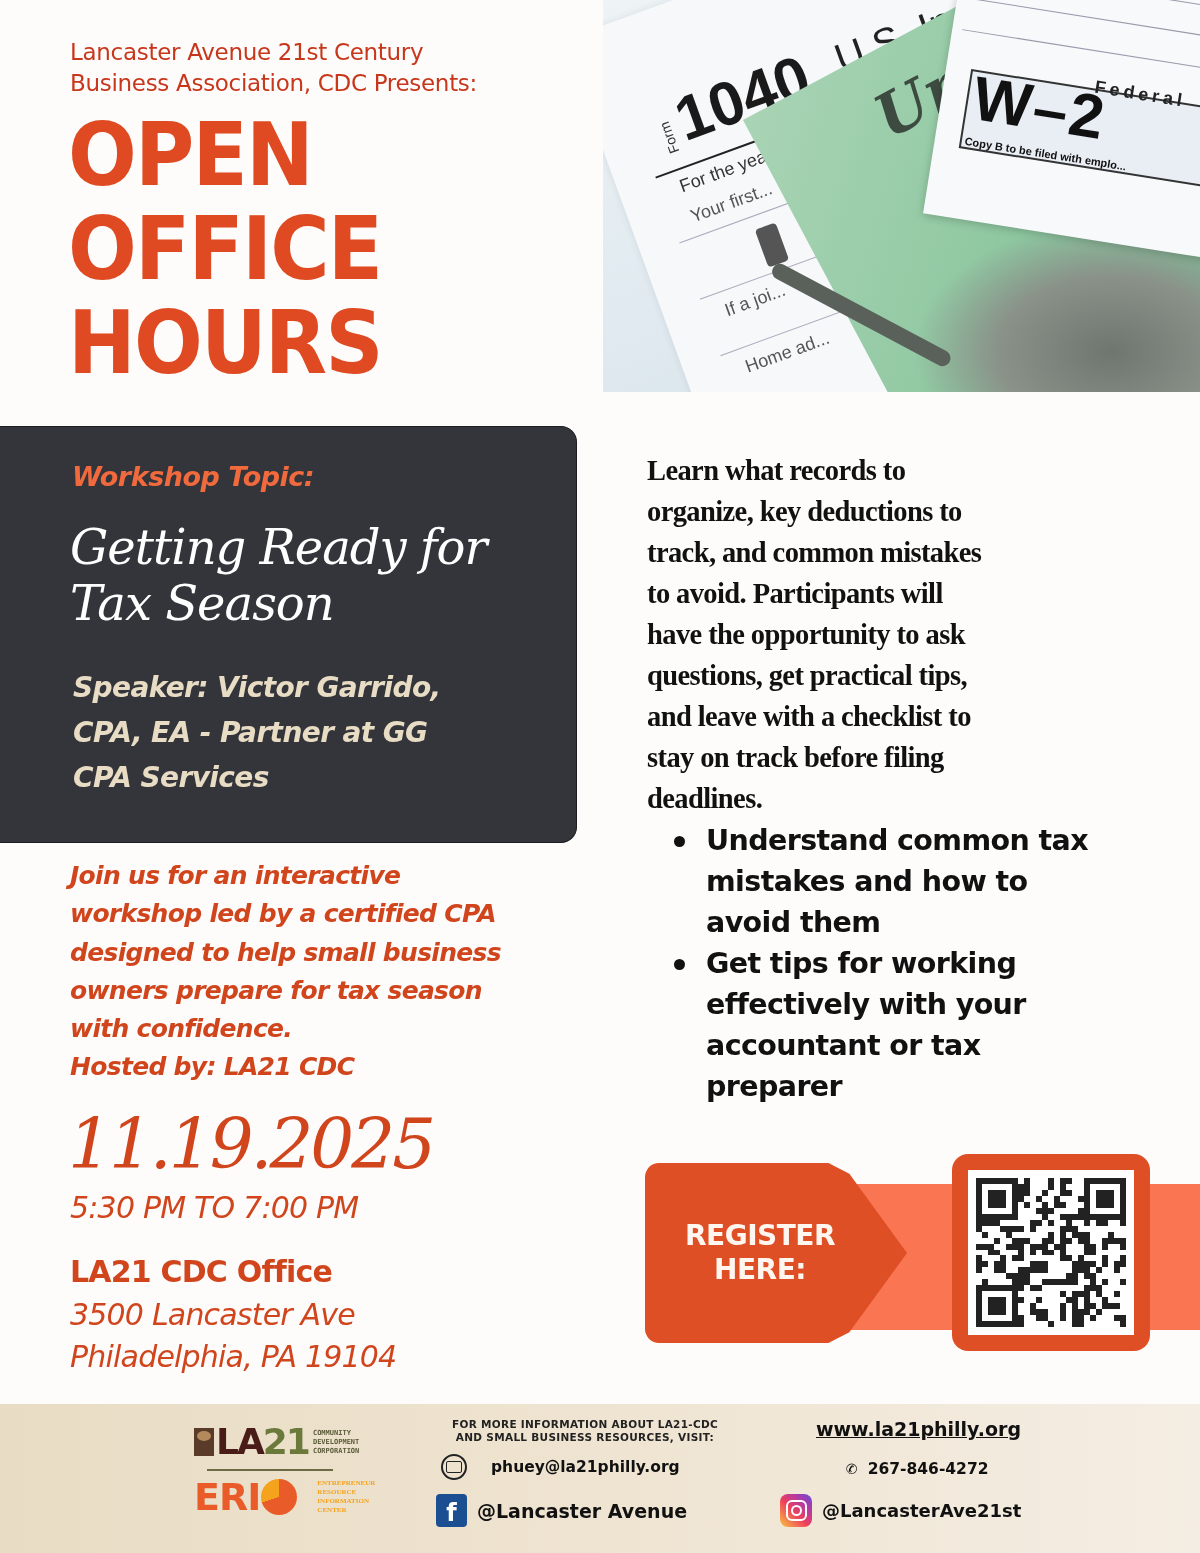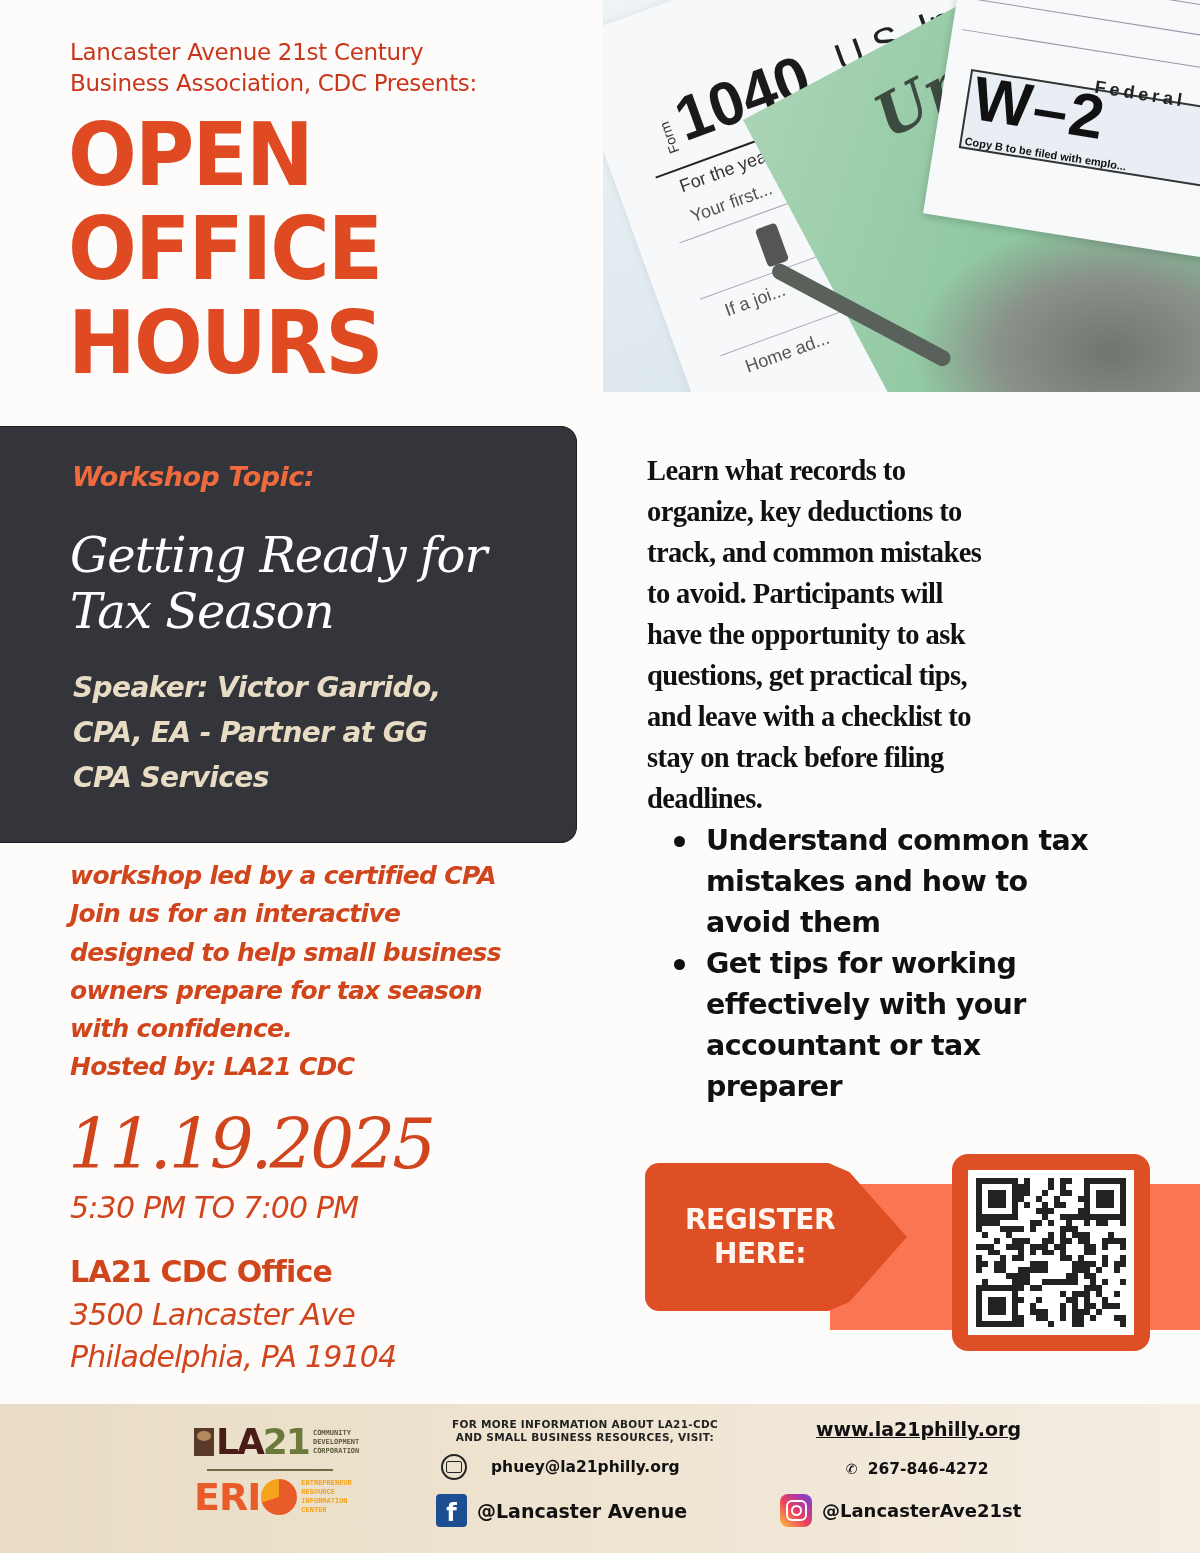--- a/index.html
+++ b/index.html
@@ -65,21 +65,21 @@
     border-radius: 0 16px 16px 0;
   }
   .topic-label {
     position: absolute; left: 72px; top: 34px;
     font-family: "DejaVu Sans", sans-serif; font-weight: bold; font-style: italic;
     font-size: 27px; color: #f06a3e; letter-spacing: -0.5px;
   }
   .topic-title {
     position: absolute; left: 70px; top: 92px; width: 480px;
     font-family: "DejaVu Serif", "Liberation Serif", serif; font-style: italic;
-    font-size: 48px; line-height: 56px; color: #ffffff; letter-spacing: -1px; margin-top: 8px;
+    font-size: 48px; line-height: 56px; color: #ffffff; letter-spacing: -1px;
   }
   .speaker {
     position: absolute; left: 73px; top: 238px; width: 460px;
     font-family: "DejaVu Sans", sans-serif; font-weight: bold; font-style: italic;
     font-size: 28px; line-height: 45px; color: #e8dcc4; letter-spacing: -0.6px;
   }
 
   
   .desc {
     position: absolute; left: 647px; top: 450px; width: 520px;
@@ -121,21 +121,21 @@
     font-family: "DejaVu Sans", sans-serif; font-style: italic;
     font-size: 30px; line-height: 42px; color: #d1451d; letter-spacing: -0.8px;
   }
 
   
   .reg-band {
     position: absolute; left: 830px; top: 1184px; width: 370px; height: 146px;
     background: #fa7653;
   }
   .reg-button {
-    position: absolute; left: 645px; top: 1163px; width: 262px; height: 148px;
+    position: absolute; left: 645px; top: 1163px; width: 262px; height: 180px;
     background: #df4f25;
     clip-path: polygon(0 6%, 2% 0, 70% 0, 78% 6%, 100% 50%, 78% 94%, 70% 100%, 2% 100%, 0 94%);
     border-radius: 14px;
     display: flex; align-items: center; justify-content: flex-start; cursor: pointer;
   }
   .reg-label {
     width: 230px; text-align: center;
     font-family: "DejaVu Sans", sans-serif; font-weight: bold;
     font-size: 28px; line-height: 34px; color: #fff6ef; letter-spacing: -0.5px;
   }
@@ -160,21 +160,21 @@
   }
   .logo-tree { width: 20px; height: 28px; background: #5a3b2a; margin-right: 2px; position: relative; }
   .logo-tree::after { content: ""; position: absolute; left: 3px; top: 3px; width: 14px; height: 10px; border-radius: 50%; background: #b48a5c; }
   .logo-la { font-family: "DejaVu Sans", sans-serif; font-weight: bold; font-size: 36px; color: #4a1c17; letter-spacing: -2px; line-height: 36px; text-align: right; }
   .logo-21 { font-family: "DejaVu Sans", sans-serif; font-weight: bold; font-size: 36px; color: #6b7a3a; letter-spacing: -2px; line-height: 36px; }
   .logo-sub { margin-left: 4px; font-family: "DejaVu Sans Mono", monospace; font-size: 7px; line-height: 9px; color: #5b5b3a; font-weight: bold; }
   .logo-divider { position: absolute; left: 207px; top: 65px; width: 126px; height: 2px; background: #6e6a45; }
   .logo-eric { position: absolute; left: 194px; top: 74px; display: flex; align-items: center; }
   .eric-text { font-family: "DejaVu Sans", sans-serif; font-weight: bold; font-size: 38px; color: #ea5b2a; letter-spacing: -1px; line-height: 38px; }
   .eric-pie { width: 36px; height: 36px; border-radius: 50%; background: conic-gradient(#ea5b2a 0 70%, #f5a21c 70% 100%); margin-left: 1px; }
-  .eric-sub { margin-left: 4px; font-family: Liberation Mono, monospace; font-size: 7px; line-height: 9px; color: #f5a21c; font-weight: bold; }
+  .eric-sub { margin-left: 20px; font-family: Liberation Serif, serif; font-size: 7px; line-height: 9px; color: #f5a21c; font-weight: bold; }
 
   .more-info {
     position: absolute; left: 440px; top: 14px; width: 290px; text-align: center;
     font-family: "DejaVu Sans", sans-serif; font-weight: bold;
     font-size: 10.5px; line-height: 13px; color: #222; letter-spacing: 0.3px;
   }
   .contact-row { position: absolute; display: flex; align-items: center; gap: 10px;
     font-family: "DejaVu Sans", sans-serif; font-weight: bold; color: #111; }
   .c-email { left: 441px; top: 50px; font-size: 15.5px; }
   .c-fb { left: 436px; top: 90px; font-size: 19px; }
@@ -267,22 +267,22 @@
   </li>
   <li>
     <div>Get tips for working</div>
     <div>effectively with your</div>
     <div>accountant or tax</div>
     <div>preparer</div>
   </li>
 </ul>
 
 <div class="join">
+  <div>Join us for an interactive</div>
   <div>workshop led by a certified CPA</div>
-  <div>Join us for an interactive</div>
   <div>designed to help small business</div>
   <div>owners prepare for tax season</div>
   <div>with confidence.</div>
   <div>Hosted by: LA21 CDC</div>
 </div>
 
 <div class="date">11.19.2025</div>
 <div class="time">5:30 PM TO 7:00 PM</div>
 <div class="venue-name">LA21 CDC Office</div>
 <div class="venue-addr">

